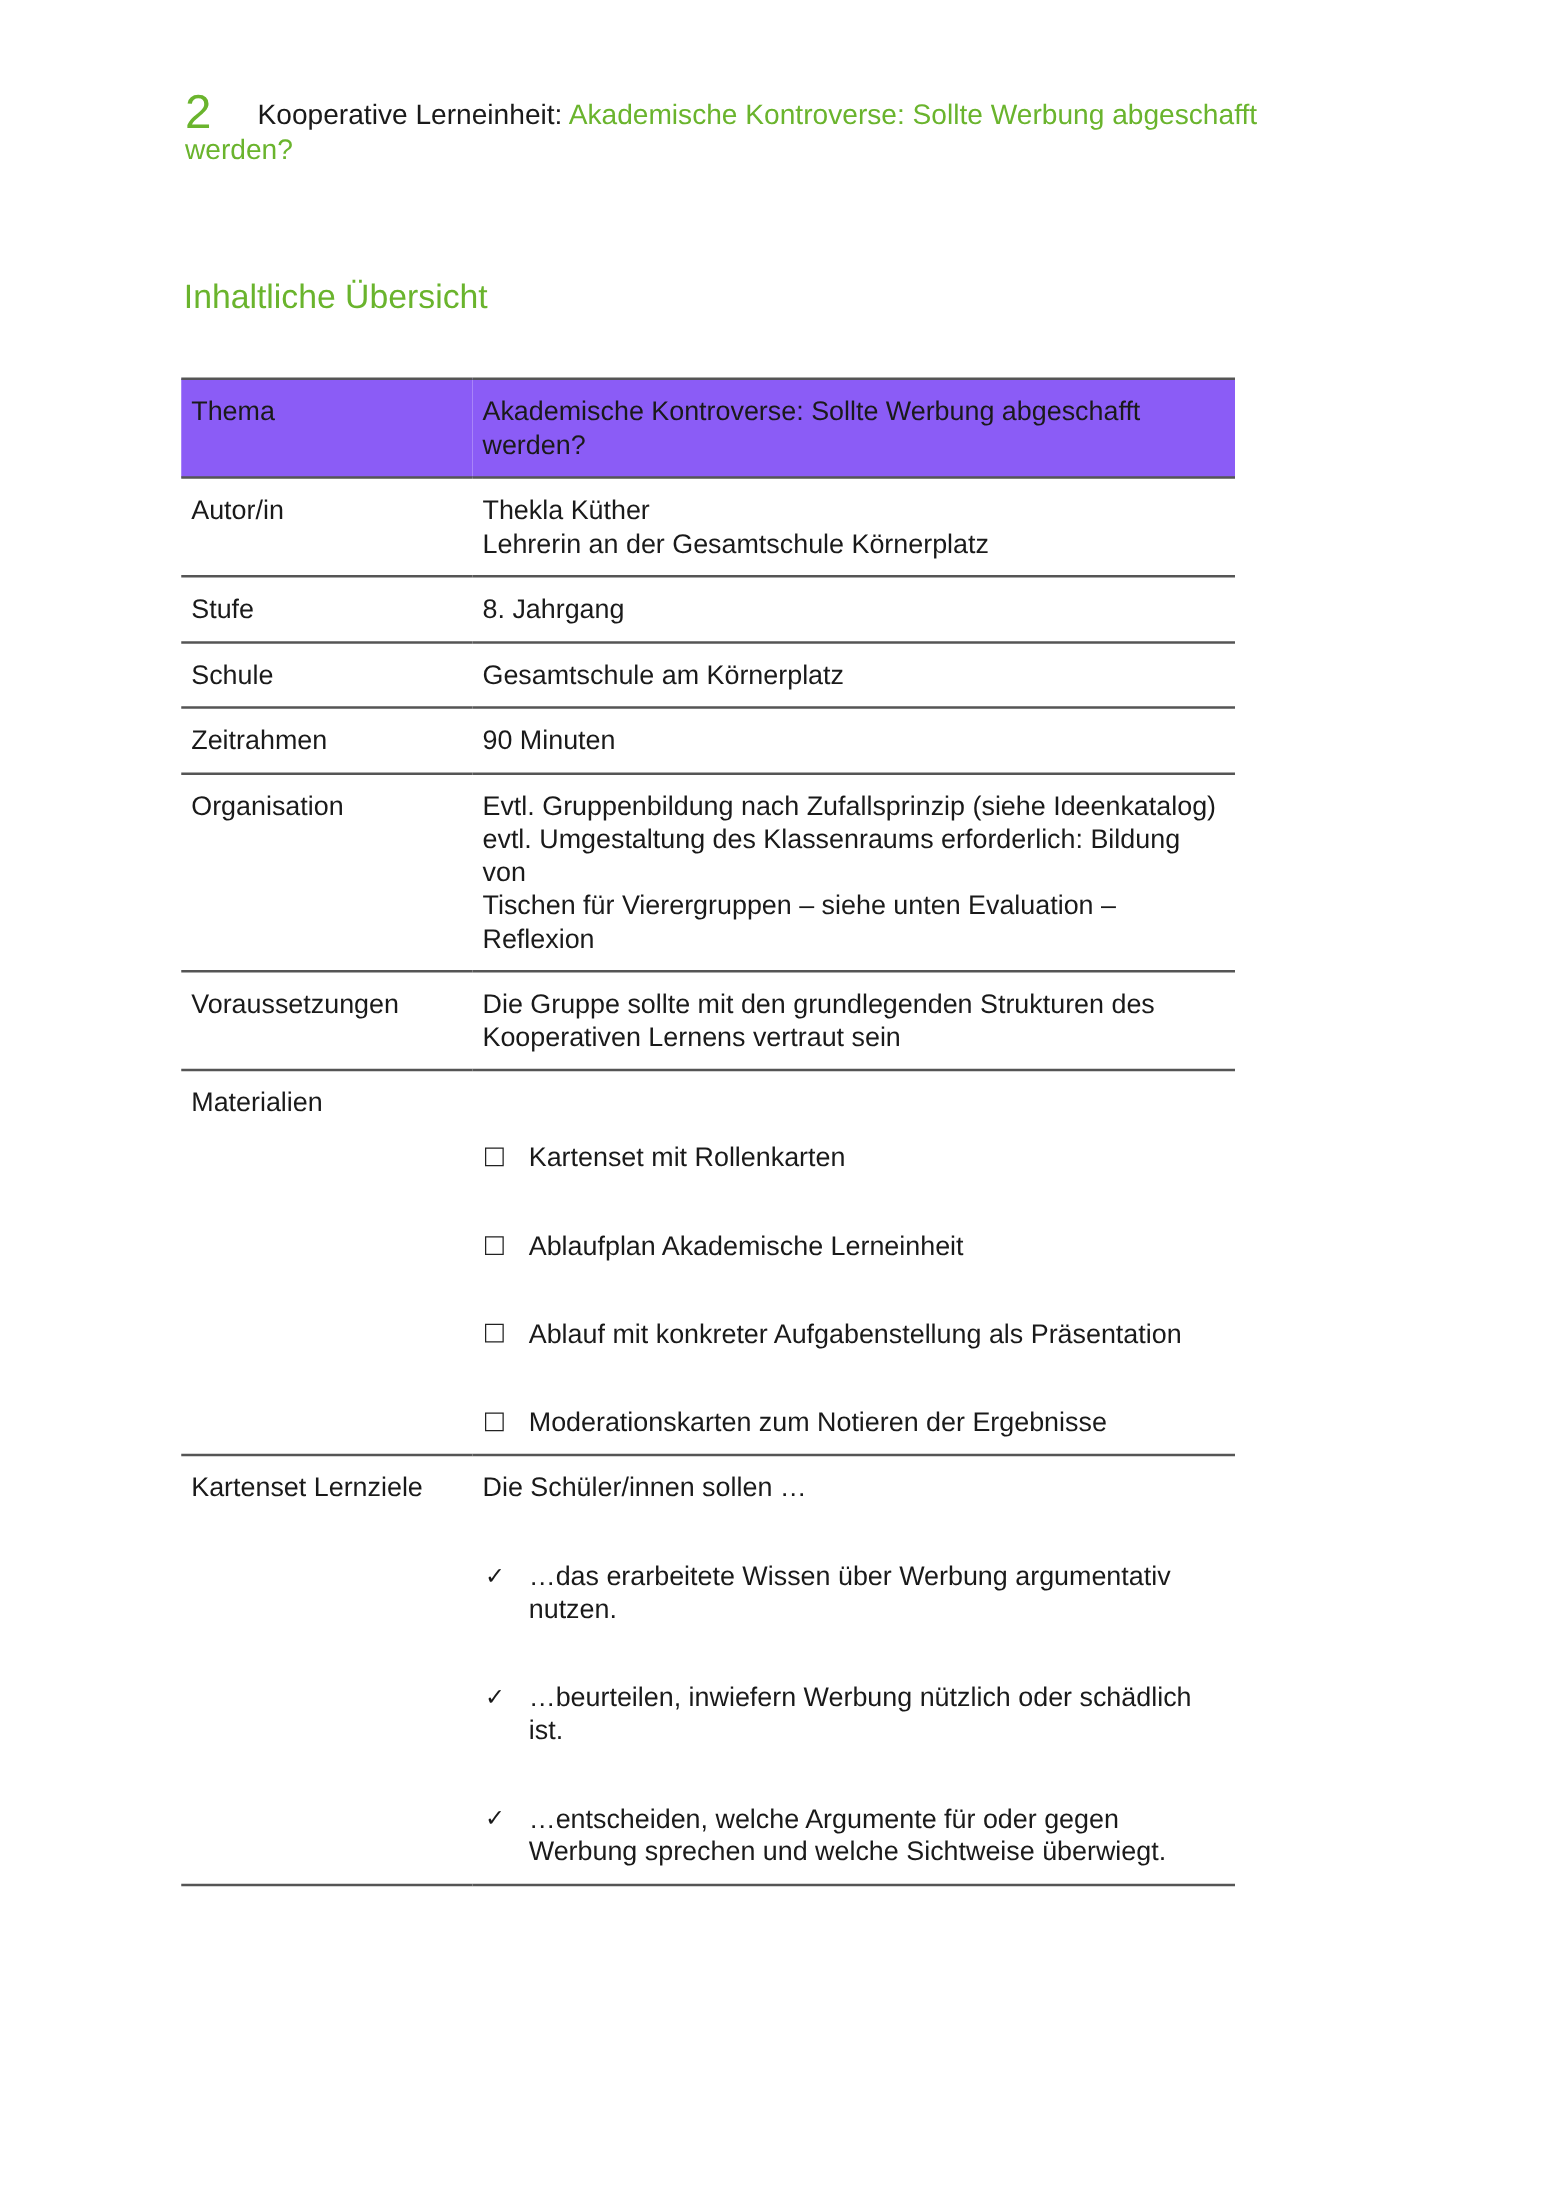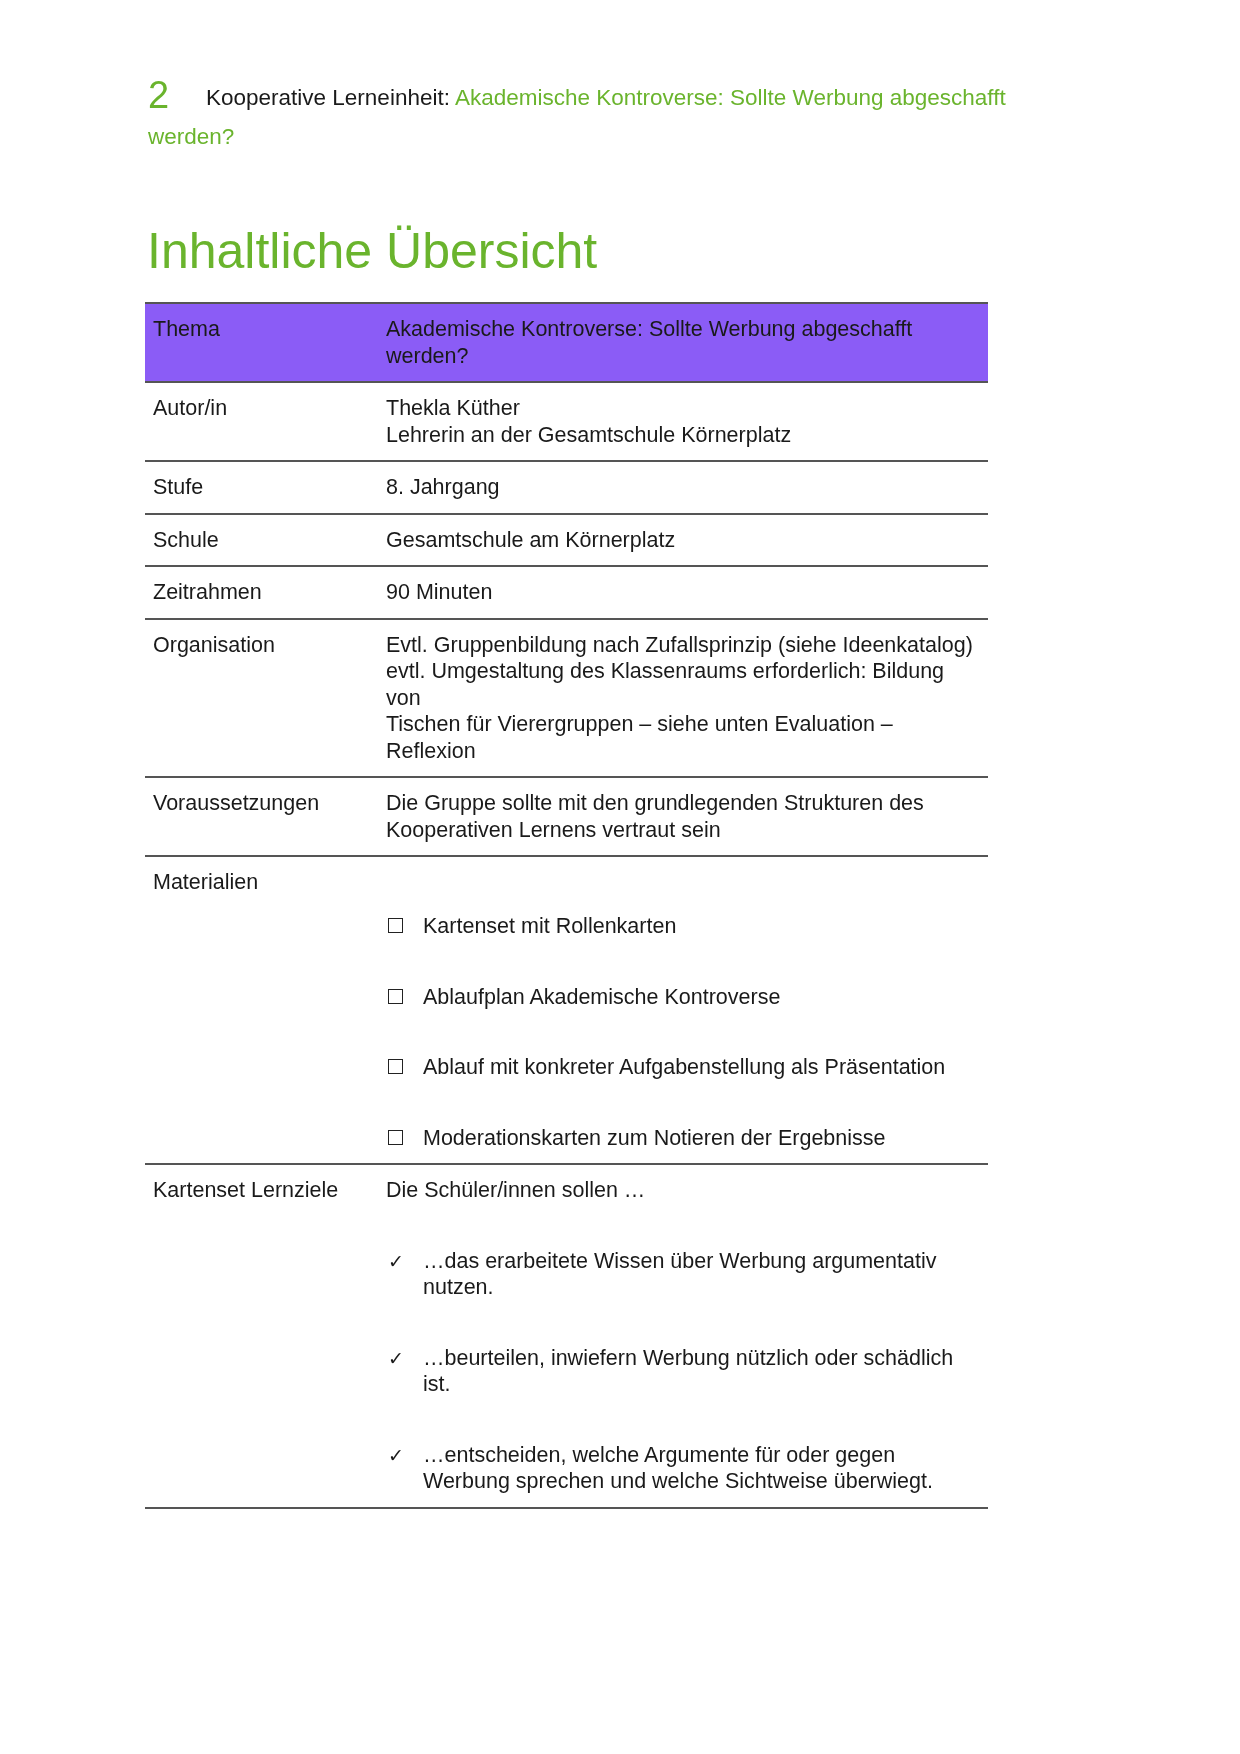--- a/index.html
+++ b/index.html
@@ -2,31 +2,31 @@
 <html><head>
 <meta charset="utf-8">
 <style>
   html, body { margin: 0; padding: 0; background: #ffffff; }
   body {
     width: 1240px; height: 1754px; position: relative; overflow: hidden;
     font-family: "Liberation Sans", sans-serif; color: #1a1a1a;
   }
   .header {
     position: absolute; left: 148px; top: 76px; width: 880px;
-    font-size: 22.5px; line-height: 39px;
+    font-size: 22.5px; line-height: 28px;
   }
   .header .num {
     font-size: 38px; color: #6ab42d; display: inline-block; width: 58px;
     vertical-align: -3px;
   }
   .header .black { color: #1a1a1a; }
   .header .green { color: #6ab42d; }
   .title {
     position: absolute; left: 147px; top: 222px;
-    font-size: 50px; color: #6ab42d; font-weight: normal; margin: 0;
+    font-size: 27px; color: #6ab42d; font-weight: normal; margin: 0;
   }
   table.overview {
     position: absolute; left: 145px; top: 302px; width: 843px;
     border-collapse: collapse; font-size: 21.5px; line-height: 26.5px;
   }
   table.overview td {
     border-top: 2px solid #555; border-bottom: 2px solid #555;
     vertical-align: top; padding: 12px 6px 12px 8px;
   }
   table.overview td.label { width: 219px; }
@@ -89,21 +89,21 @@
     <td>
       <div>Die Gruppe sollte mit den grundlegenden Strukturen des</div>
       <div>Kooperativen Lernens vertraut sein</div>
     </td>
   </tr>
   <tr>
     <td class="label">Materialien</td>
     <td>
       <ul class="items">
         <li><span class="mark"><span class="box"></span></span><span>Kartenset mit Rollenkarten</span></li>
-        <li><span class="mark"><span class="box"></span></span><span>Ablaufplan Akademische Kontroverse</span></li>
+        <li><span class="mark"><span class="box"></span></span><span>Ablaufplan Akademische Lerneinheit</span></li>
         <li><span class="mark"><span class="box"></span></span><span>Ablauf mit konkreter Aufgabenstellung als Präsentation</span></li>
         <li><span class="mark"><span class="box"></span></span><span>Moderationskarten zum Notieren der Ergebnisse</span></li>
       </ul>
     </td>
   </tr>
   <tr>
     <td class="label">Kartenset Lernziele</td>
     <td>
       <div>Die Schüler/innen sollen …</div>
       <ul class="items">

